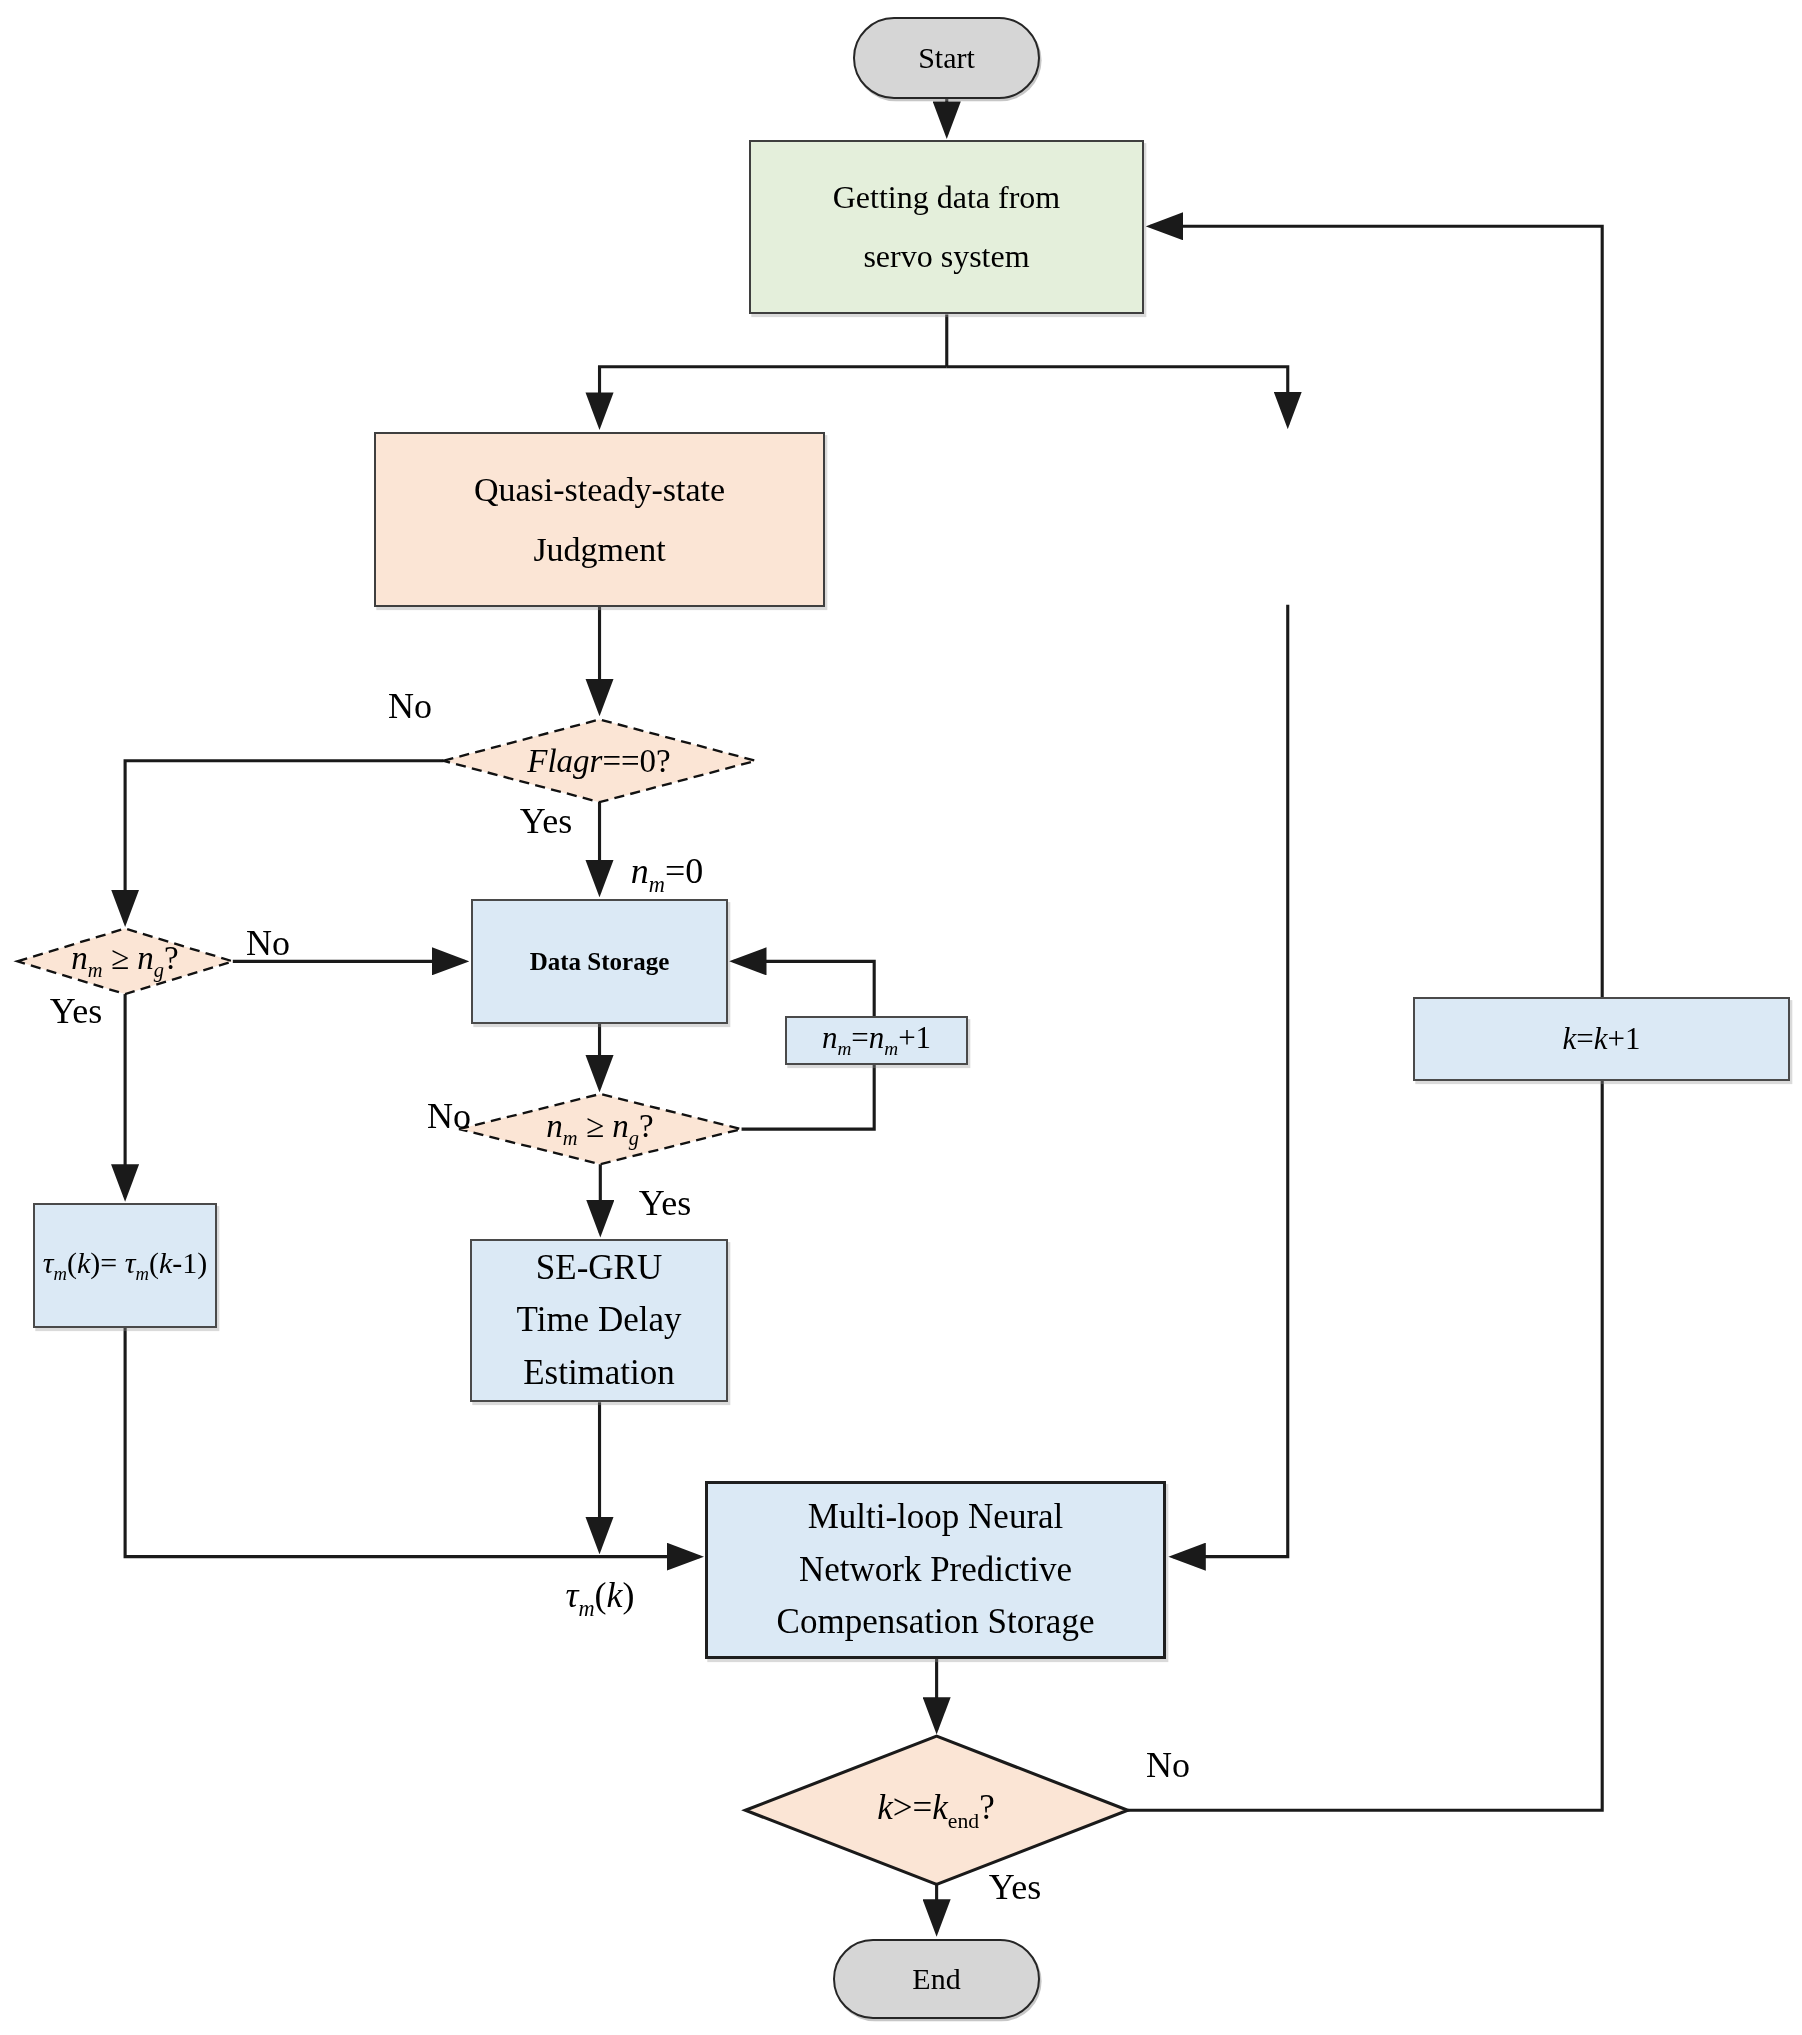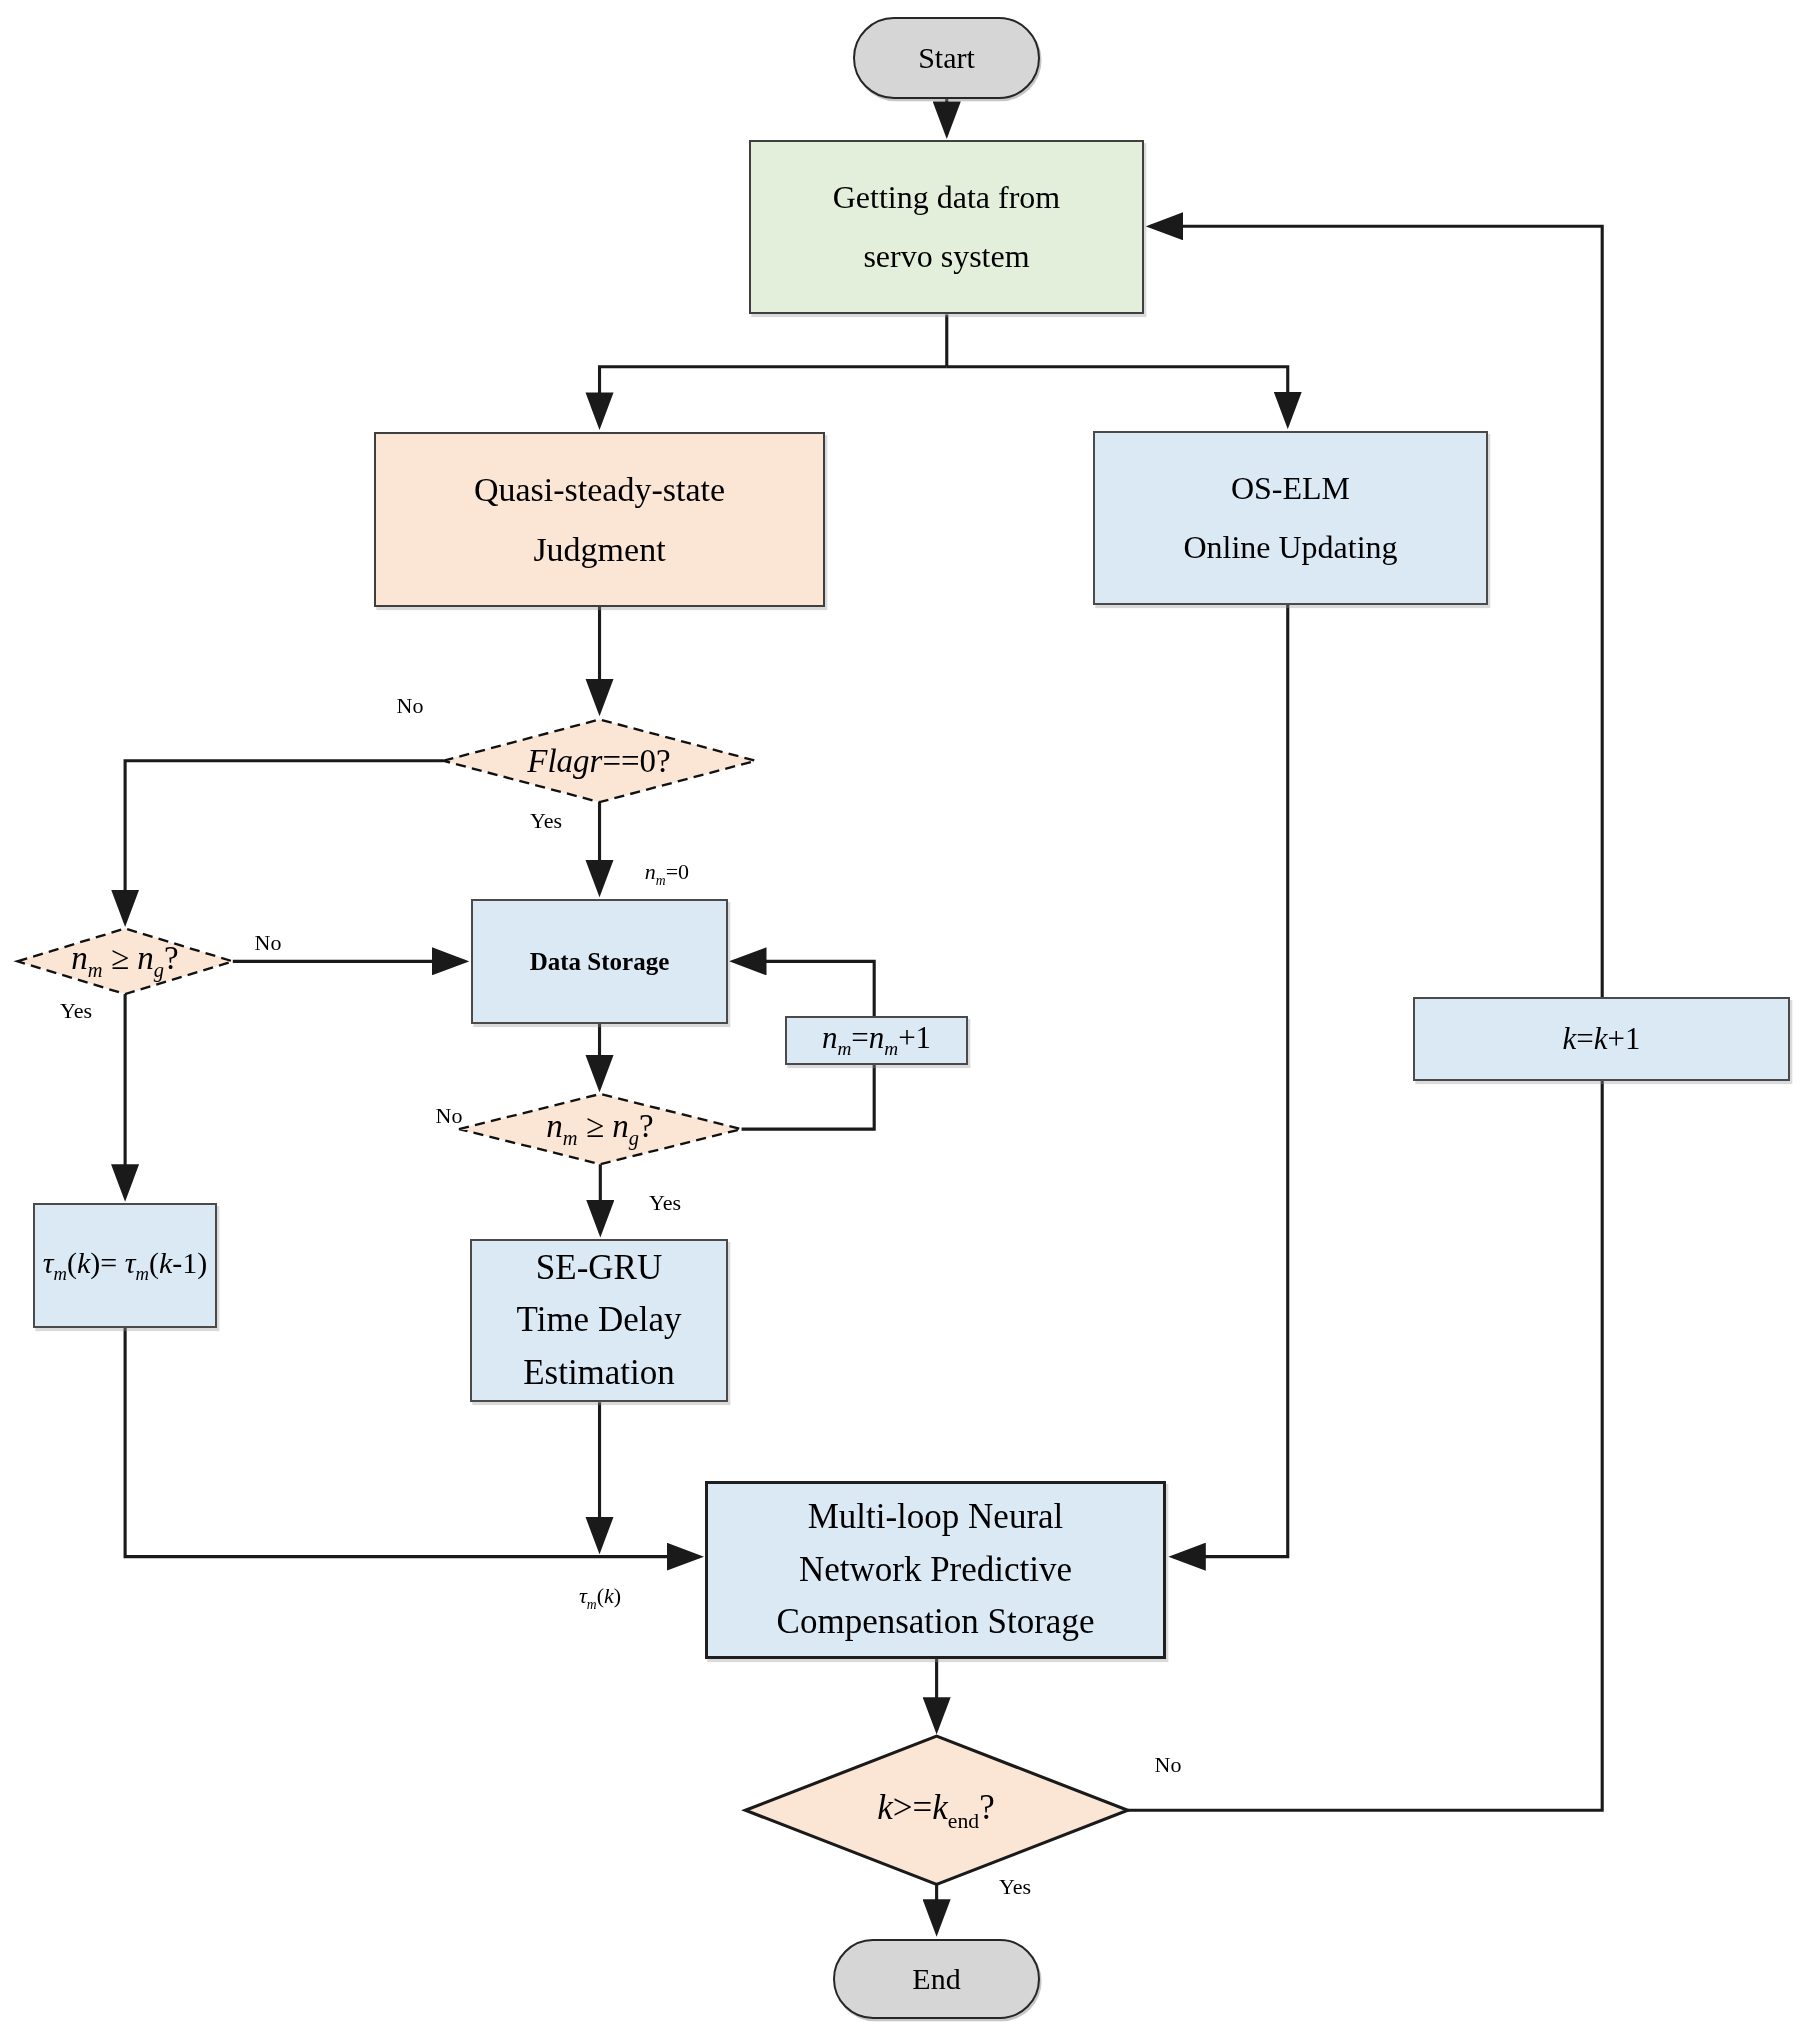--- a/index.html
+++ b/index.html
@@ -18,21 +18,21 @@
   .lines2{font-size:32px;line-height:1.85;}
   .lines2.big{font-size:34px;line-height:1.75;}
   .lines3{font-size:35px;line-height:1.5;}
   .mono-line{font-size:25px;font-weight:bold;}
   .small-line{font-size:30px;}
   .mid-line{font-size:31px;}
   .dlabel{position:absolute;z-index:3;transform:translate(-50%,-50%);
           font-size:33px;white-space:nowrap;text-align:center;}
   .dlabel.dbig{font-size:35px;}
   .elabel{position:absolute;z-index:3;transform:translate(-50%,-50%);
-          font-size:22px;white-space:nowrap;}
+          font-size:36px;white-space:nowrap;}
   .seg-i{font-style:italic;}
   .seg-sub{font-style:italic;font-size:0.62em;vertical-align:-0.38em;}
   .seg-subr{font-style:normal;font-size:0.62em;vertical-align:-0.38em;}
 </style>
 </head>
 <body>
 
 <div id="canvas">
 
   <svg id="wires" width="1803" height="2035" viewBox="0 0 2310 2608">
@@ -95,26 +95,20 @@
     </div>
   </div>
 
   <div class="node box peach lines2 big" style="left:374px;top:432px;width:451px;height:175px;">
     <div>
       <div>Quasi-steady-state</div>
       <div>Judgment</div>
     </div>
   </div>
 
-  <div class="node box blue lines2" style="left:1093px;top:431px;width:395px;height:174px;">
-    <div>
-      <div>OS-ELM</div>
-      <div>Online Updating</div>
-    </div>
-  </div>
 
   <div class="node box blue mono-line" style="left:471px;top:899px;width:257px;height:125px;">
     <span>Data Storage</span>
   </div>
 
   <div class="node box blue mid-line" style="left:785px;top:1016px;width:183px;height:49px;">
     <span><span class="seg-i">n</span><span class="seg-sub">m</span><span>=</span><span class="seg-i">n</span><span class="seg-sub">m</span><span>+1</span></span>
   </div>
 
   <div class="node box blue small-line" style="left:33px;top:1203px;width:184px;height:125px;">

